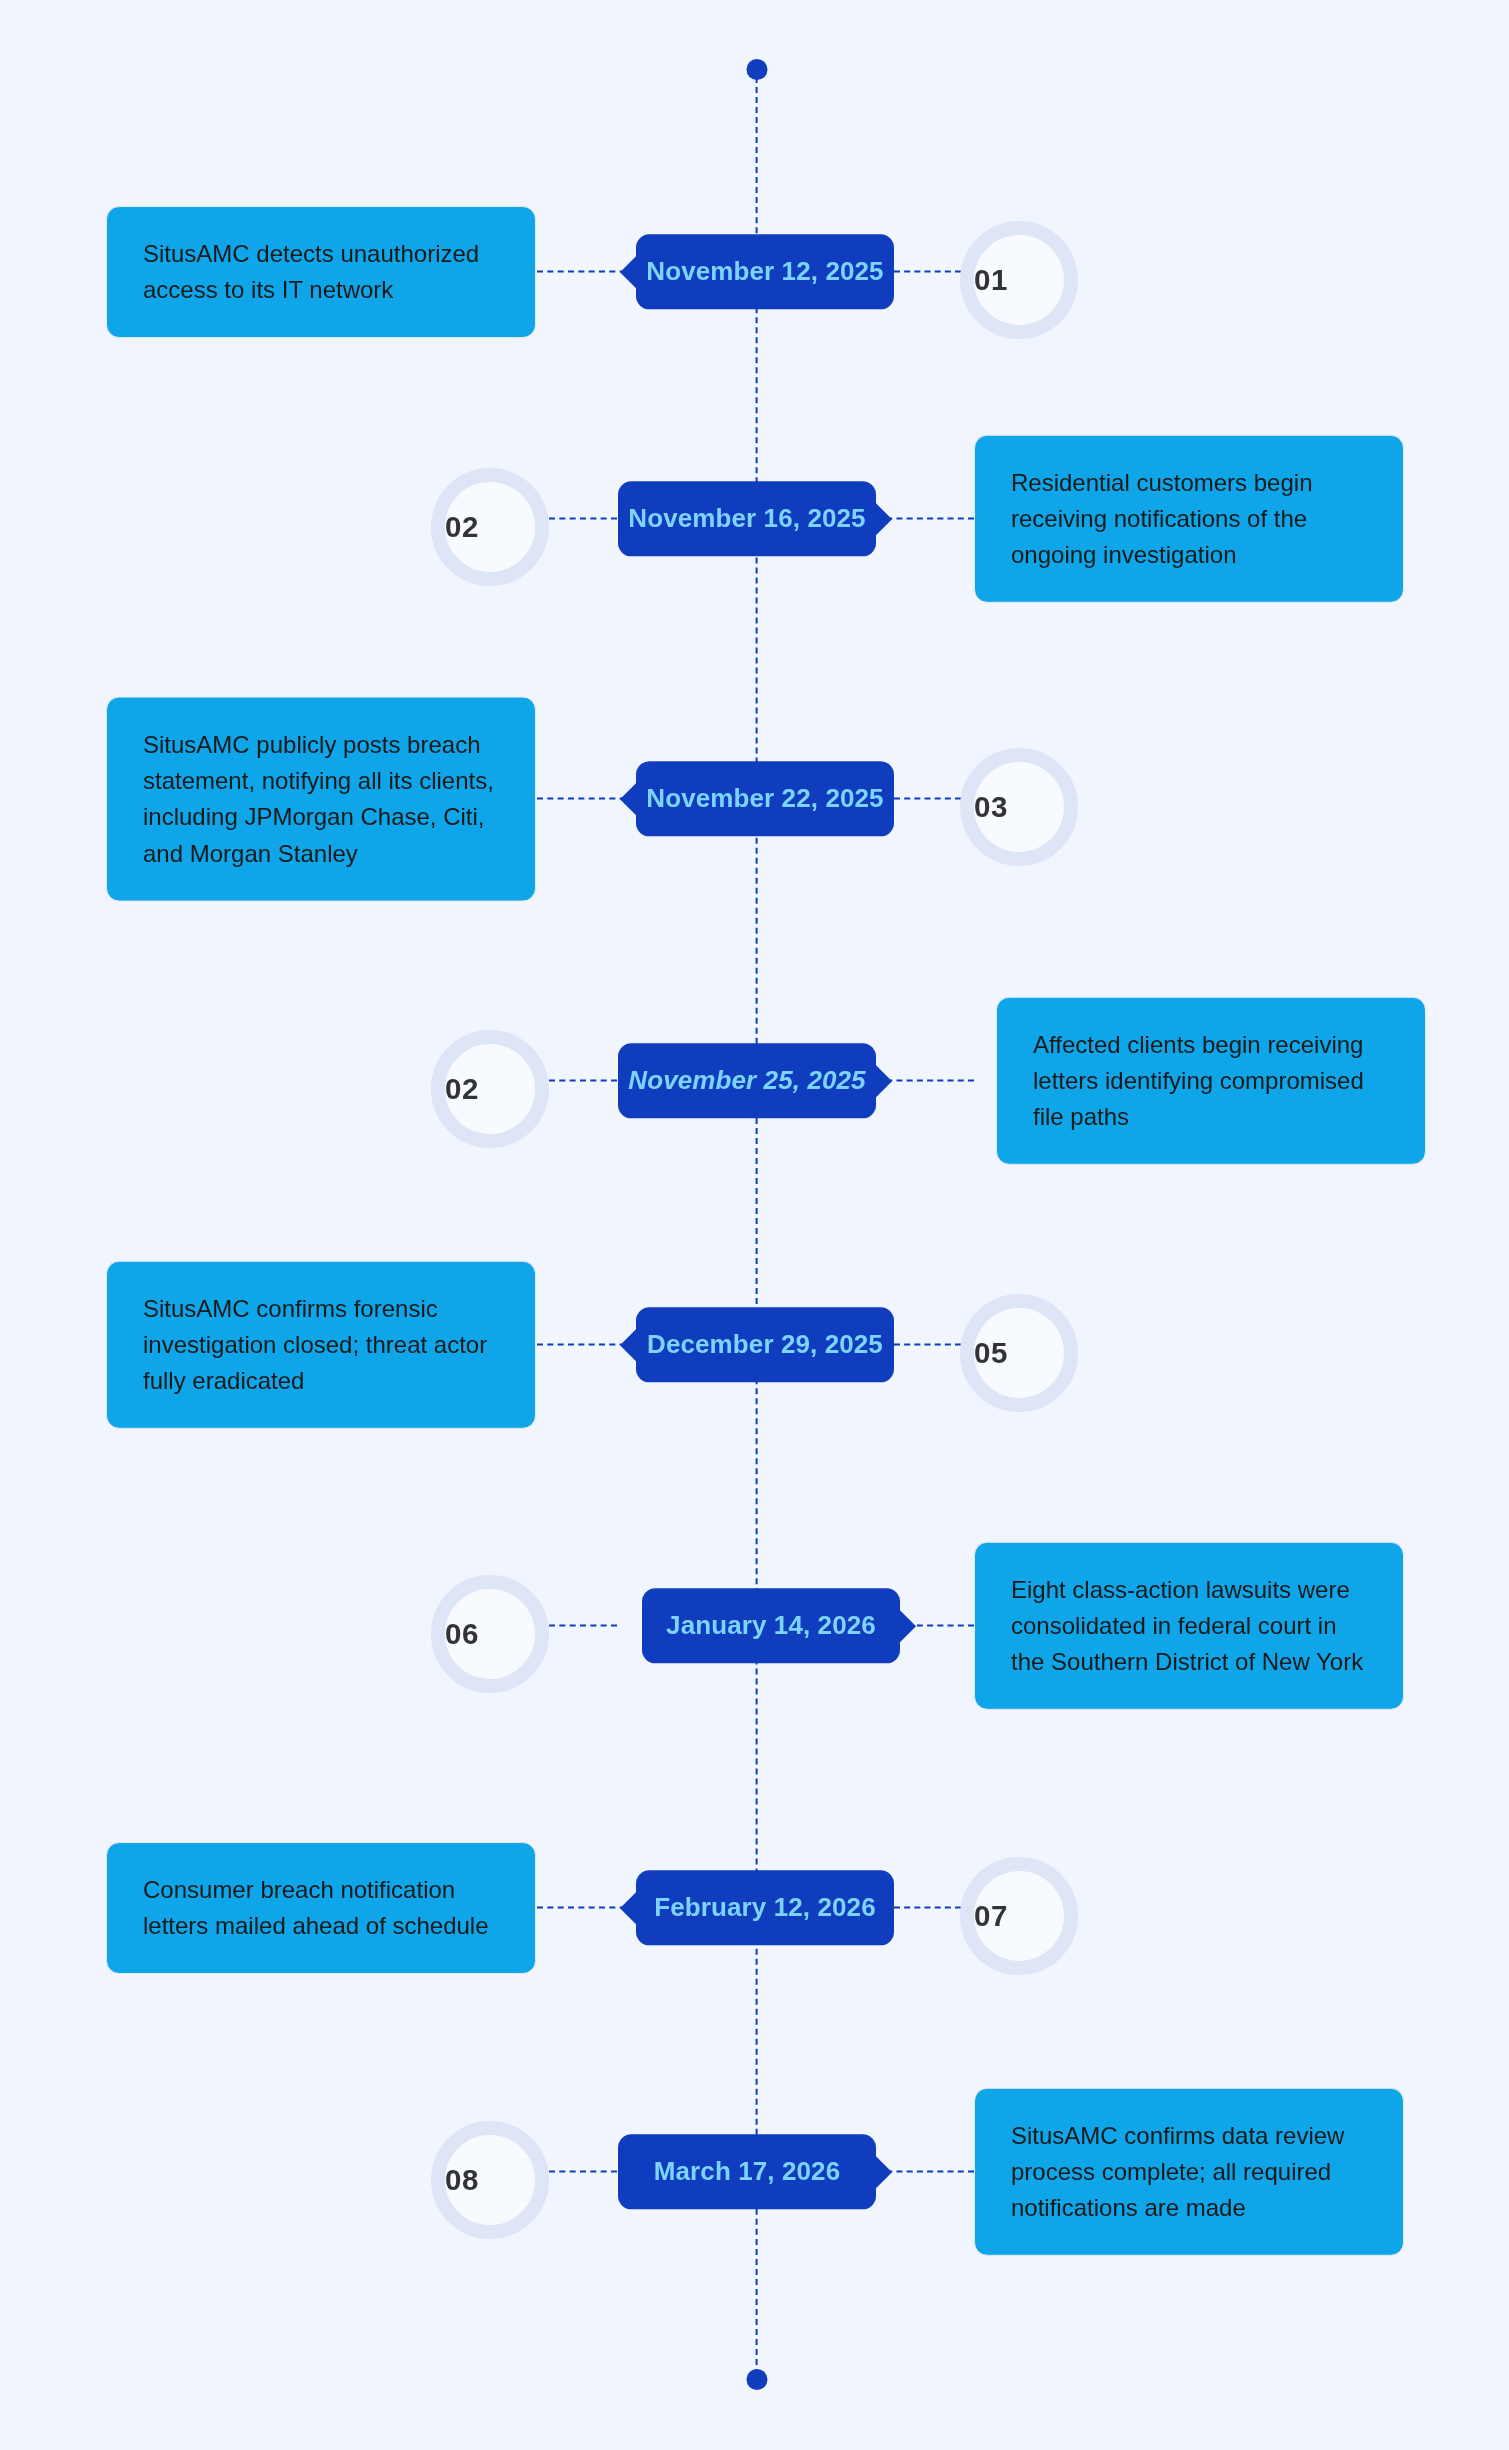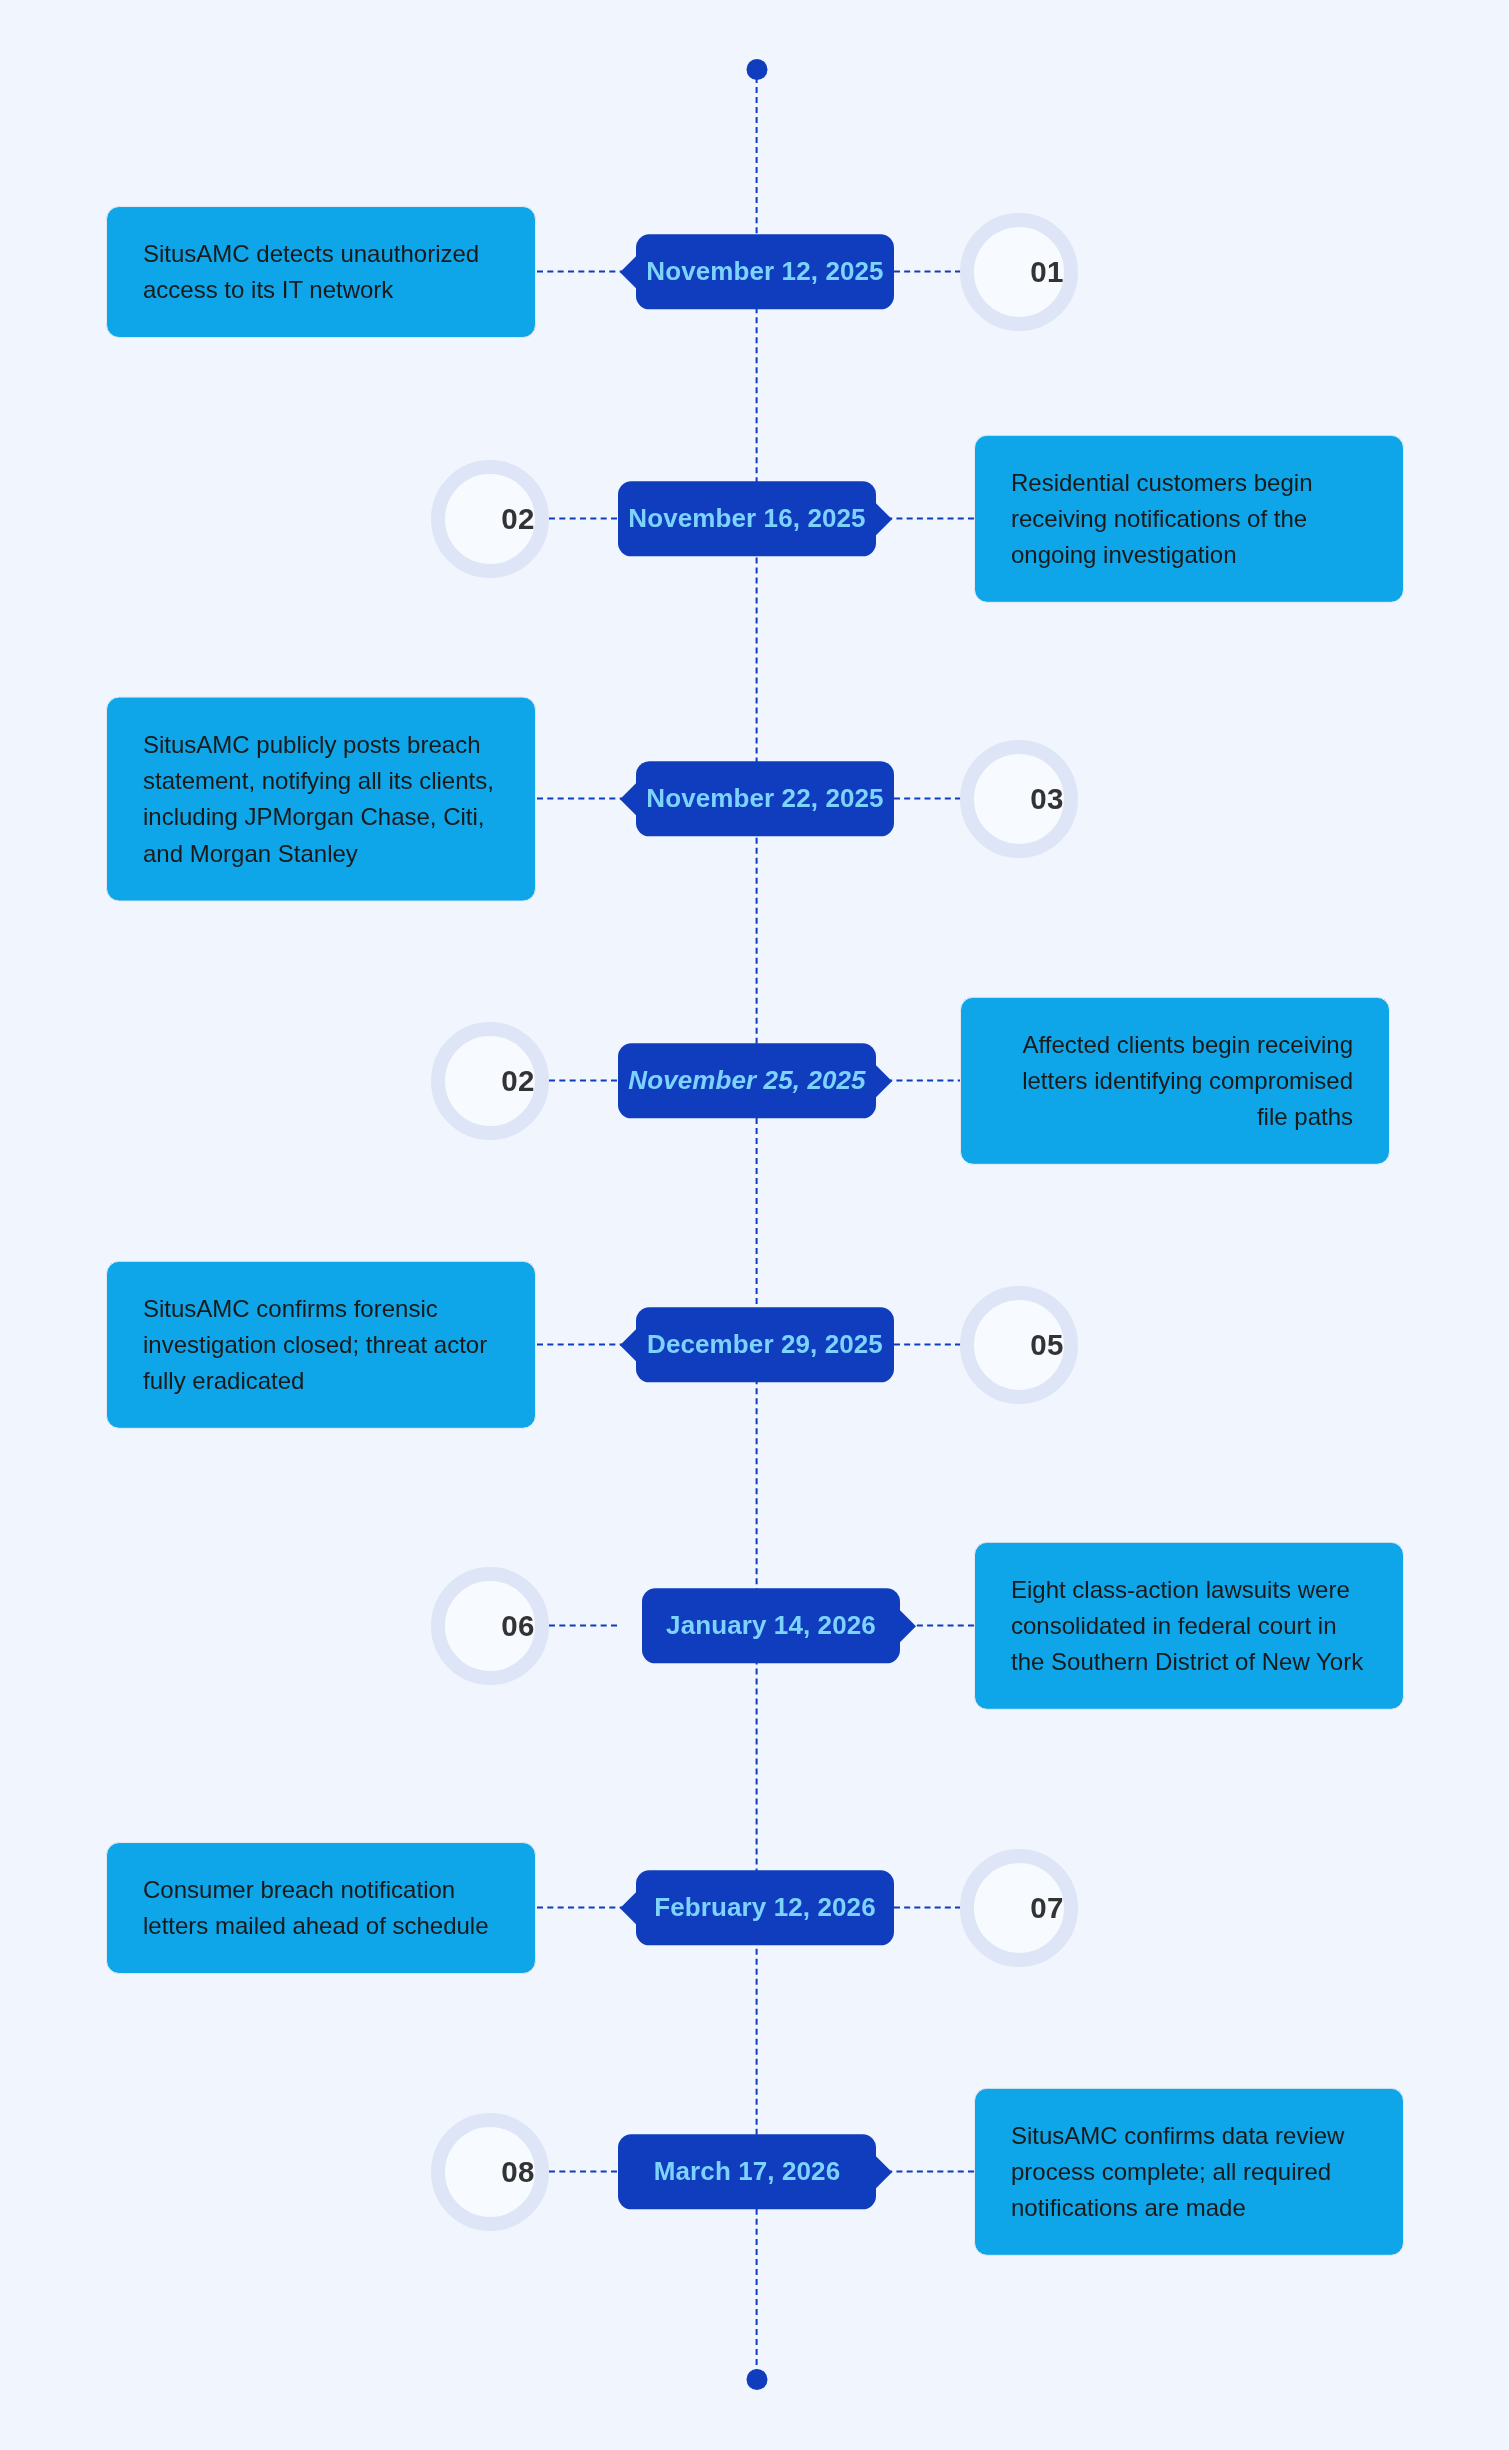--- a/index.html
+++ b/index.html
@@ -86,29 +86,29 @@
   }
   
   .row.even .badge::after {
     right: -16px;
     border-left: 17px solid #0f3dbd;
   }
 
   
   .circle {
     position: absolute;
-    top: 0;
+    top: 8px;
     width: 118px;
     height: 118px;
     border-radius: 50%;
     background: #f7fafe;
     border: 14.3px solid #dde5f7;
     display: flex;
     align-items: center;
-    justify-content: flex-end;
+    justify-content: flex-start;
     transform: translateY(-50%);
     z-index: 4;
   }
   .circle span {
     font-size: 29.5px;
     font-weight: bold;
     color: #333333;
     letter-spacing: 0.5px;
   }
 
@@ -176,21 +176,21 @@
     <div class="card" style="left:106px; width:430px;">SitusAMC publicly posts breach statement, notifying all its clients, including JPMorgan Chase, Citi, and Morgan Stanley</div>
   </div>
 
   <div class="row even" style="top:1081px;">
     <div class="circle" style="left:431px;">
       <span>02</span>
     </div>
     <div class="hconn" style="left:549px; width:68px;"></div>
     <div class="badge" style="left:618px; width:258px;font-style:italic;">November 25, 2025</div>
     <div class="hconn" style="left:876px; width:98px;"></div>
-    <div class="card" style="left:960px; width:430px;text-align:right;">Affected clients begin receiving letters identifying compromised file paths</div>
+    <div class="card" style="left:996px; width:430px;">Affected clients begin receiving letters identifying compromised file paths</div>
   </div>
 
   <div class="row odd" style="top:1345px;">
     <div class="hconn" style="left:537px; width:99px;"></div>
     <div class="badge" style="left:636px; width:258px;">December 29, 2025</div>
     <div class="hconn" style="left:894px; width:67px;"></div>
     <div class="circle" style="left:960px;">
       <span>05</span>
     </div>
     <div class="card" style="left:106px; width:430px;">SitusAMC confirms forensic investigation closed; threat actor fully eradicated</div>

